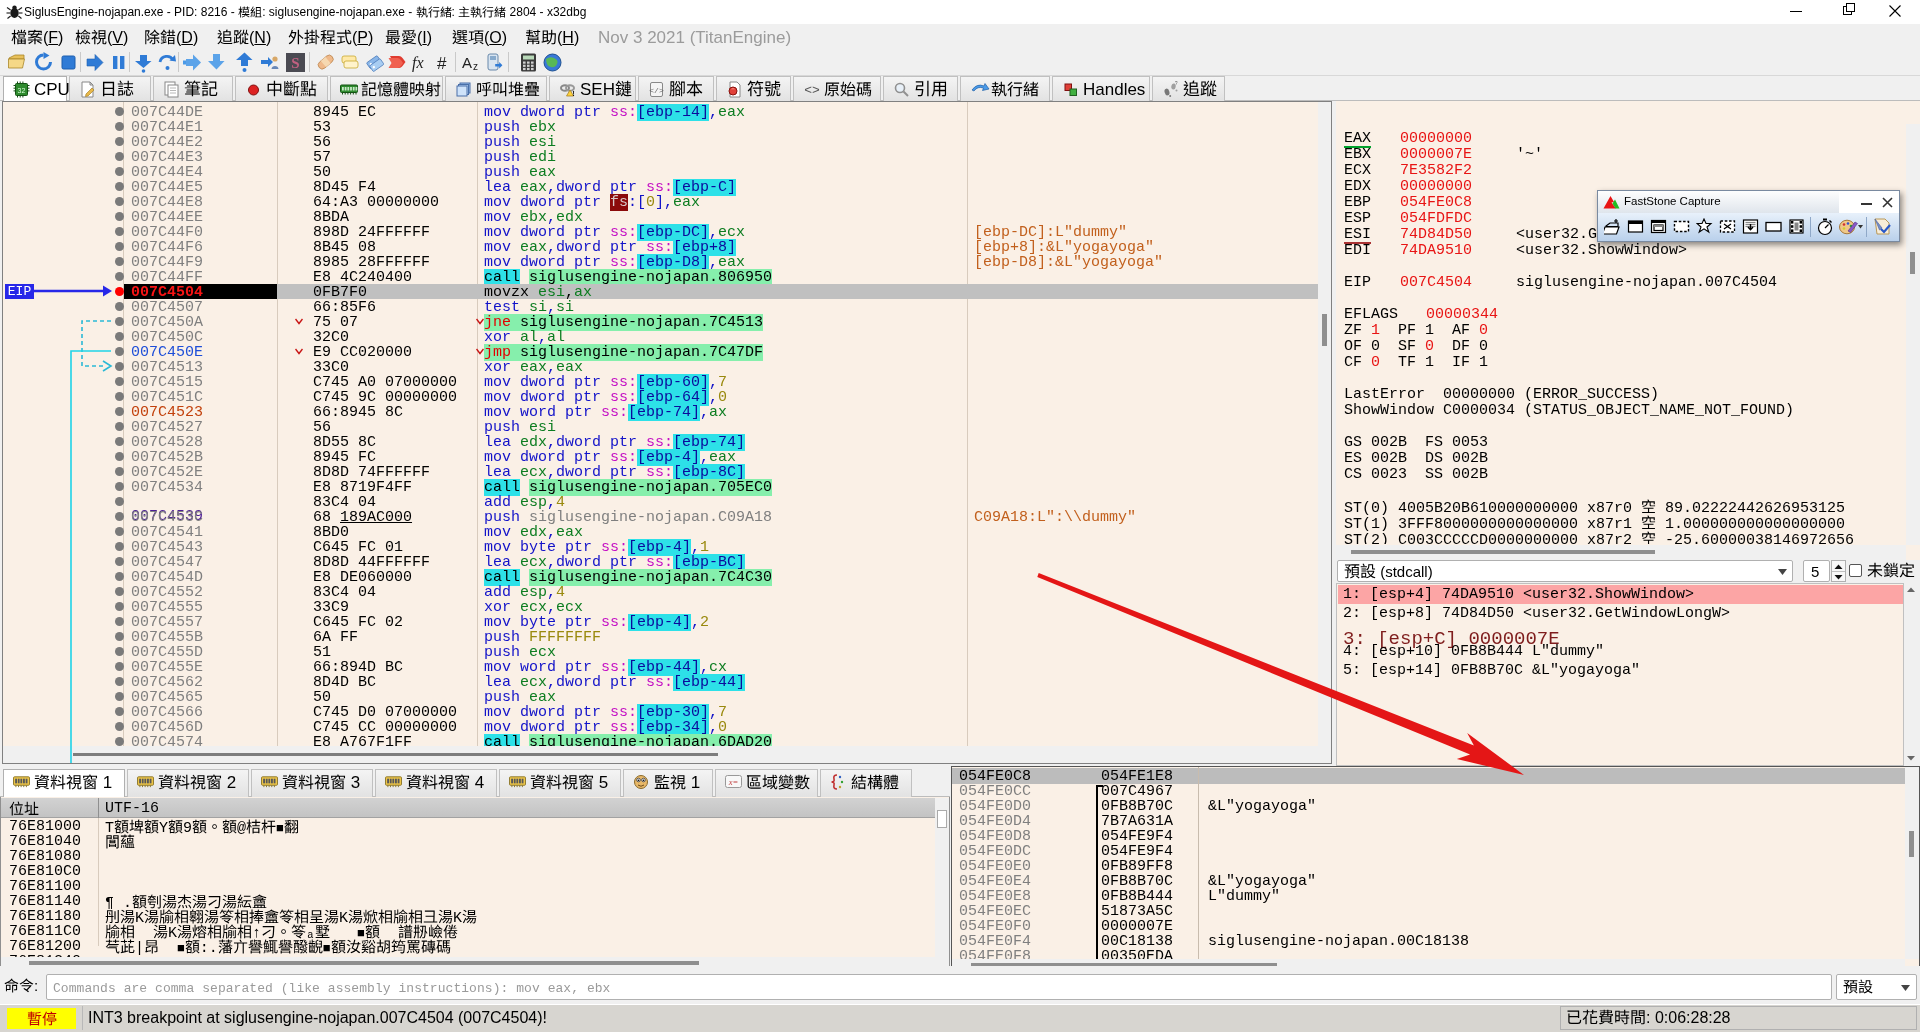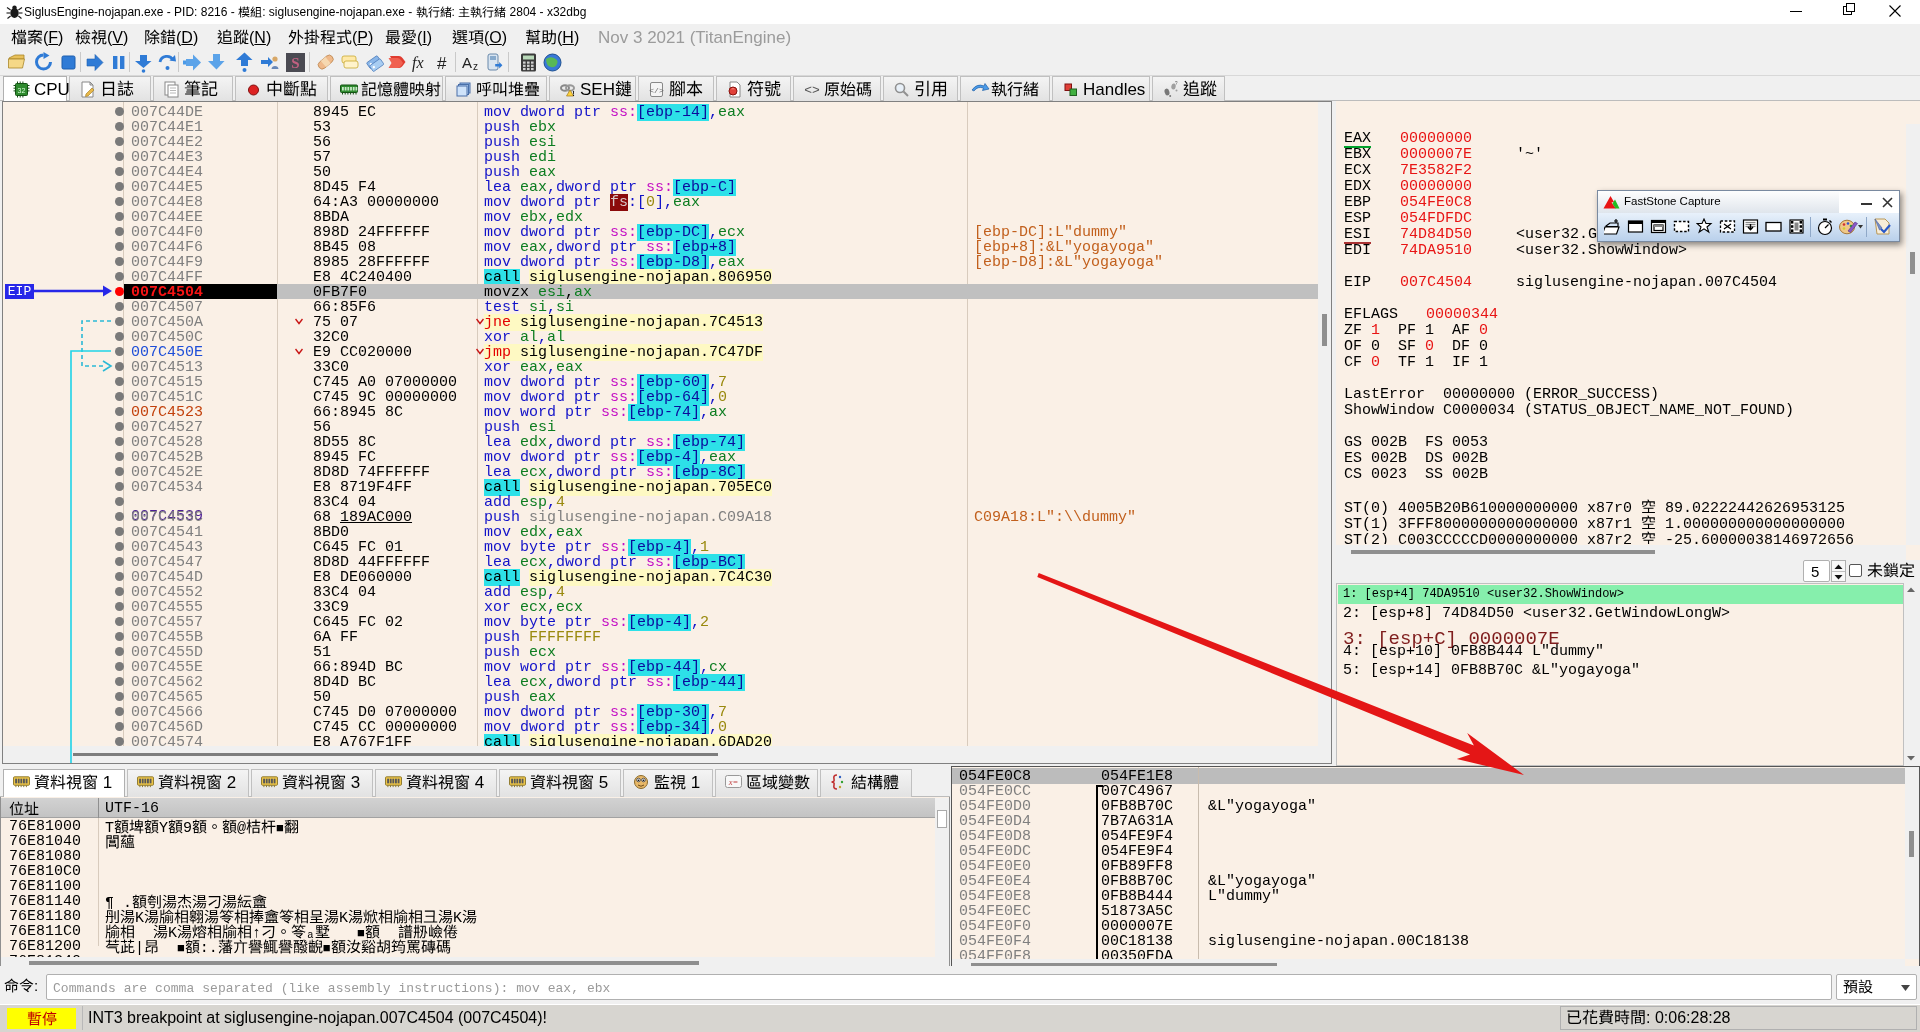--- a/index.html
+++ b/index.html
@@ -3,21 +3,21 @@
 <style>
 *{margin:0;padding:0;box-sizing:border-box}
 html,body{width:1920px;height:1032px;overflow:hidden;background:#F0F0F0;
  font-family:"Liberation Sans",sans-serif;-webkit-font-smoothing:antialiased}
 .abs{position:absolute}
 svg.k{display:inline-block;width:1em;height:1em;vertical-align:-0.145em;fill:currentColor}
 .mono{font-family:"Liberation Mono",monospace}
 .row{position:absolute;white-space:pre;font-family:"Liberation Mono",monospace;font-size:15px;line-height:15px;height:15px}
 .b{color:#1212c9}.g{color:#0d7d21}.m{color:#c410c4}.o{color:#99890d}.gy{color:#7f7f7f}
 .h{background:#2de1e8;color:#0b0b9c}.fs{background:#8b0a0a;color:#d8c9c9}
-.cb{background:#2de1e8;color:#000}.yb{background:#fef9c3;color:#000}
+.cb{background:#2de1e8;color:#000}.yb{background:#86efac;color:#000}
 .red{color:#e40000}
 </style></head>
 <body>
 <div class="abs" style="left:0;top:0;width:1920px;height:24px;background:#fff">
     <svg class="abs" style="left:6px;top:4px" width="17" height="16" viewBox="0 0 17 16">
       <ellipse cx="8.5" cy="9" rx="4.2" ry="5" fill="#1a1a1a"></ellipse>
       <circle cx="8.5" cy="3.6" r="2.2" fill="#1a1a1a"></circle>
       <g stroke="#1a1a1a" stroke-width="1.1">
         <line x1="4.6" y1="6" x2="1" y2="3.5"></line>
         <line x1="12.4" y1="6" x2="16" y2="3.5"></line>
@@ -761,20 +761,30 @@
       </svg>
       <div class="abs" style="left:268px;top:4px;width:1px;height:20px;background:#8fa8c8"></div>
       <svg class="abs" style="left:274px;top:3px" width="20" height="21" viewBox="0 0 20 21">
         <path d="M3 3 h10 l4 4 v11 H5z" fill="#f8edd8" stroke="#b89858"></path>
         <path d="M3 3 l7 9 -2.5 2z" fill="#7890c8" stroke="#4860a0" stroke-width="0.6"></path>
         <path d="M9 13 l3 3 6-7" stroke="#2858c8" stroke-width="2.2" fill="none"></path>
       </svg>
     </div>
   </div>
 <div class="abs" style="left:1336px;top:560px;width:584px;height:206px;background:#f0f0f0">
+    <div class="abs" style="left:1px;top:0px;width:456px;height:22px;background:#fff;border:1px solid #b0b0b0;border-radius:2px">
+      <span class="abs" style="left:6px;top:2px;font-size:15px;color:#000"><svg class="k" style="width:16px;height:16px">
+          <use href="#u9810"></use>
+        </svg><svg class="k" style="width:16px;height:16px">
+          <use href="#u8A2D"></use>
+        </svg> (stdcall)</span>
+      <svg class="abs" style="left:440px;top:8px" width="10" height="7">
+        <path d="M0 0 h9 l-4.5 6z" fill="#444"></path>
+      </svg>
+    </div>
     <div class="abs" style="left:467px;top:0px;width:27px;height:22px;background:#fff;border:1px solid #b0b0b0;border-radius:2px">
       <span class="abs" style="left:7px;top:2px;font-size:15px;color:#000">5</span>
     </div>
     <div class="abs" style="left:495px;top:0px;width:15px;height:22px;background:#f8f8f8;border:1px solid #b0b0b0">
       <div class="abs" style="left:0;top:10px;width:13px;height:1px;background:#c0c0c0"></div>
       <svg class="abs" style="left:2px;top:3px" width="9" height="6">
         <path d="M0.5 5 h8 l-4-4.5z" fill="#111"></path>
       </svg>
       <svg class="abs" style="left:2px;top:13px" width="9" height="6">
         <path d="M0.5 1 h8 l-4 4.5z" fill="#111"></path>
@@ -782,21 +792,21 @@
     </div>
     <div class="abs" style="left:513px;top:4px;width:13px;height:13px;background:#fff;border:1.5px solid #555;border-radius:2px"></div>
     <div class="abs" style="left:531px;top:2px;font-size:16px;color:#000"><svg class="k" style="width:16px;height:16px">
         <use href="#u672A"></use>
       </svg><svg class="k" style="width:16px;height:16px">
         <use href="#u9396"></use>
       </svg><svg class="k" style="width:16px;height:16px">
         <use href="#u5B9A"></use>
       </svg></div>
     <div class="abs" style="left:0px;top:23px;width:568px;height:183px;background:#faf0e6;border:1px solid #c0c0c0">
-      <div class="abs mono" style="left:1px;top:1px;width:565px;height:19px;background:#86efac;font-size:12px;line-height:19px;white-space:pre;color:#000"><span style="position:relative;left:5px">1: [esp+4] 74DA9510 &lt;user32.ShowWindow&gt;</span></div>
+      <div class="abs mono" style="left:1px;top:1px;width:565px;height:19px;background:#fca5a5;font-size:15px;line-height:19px;white-space:pre;color:#000"><span style="position:relative;left:5px">1: [esp+4] 74DA9510 &lt;user32.ShowWindow&gt;</span></div>
       <div class="abs mono" style="left:1px;top:20px;width:565px;height:19px;font-size:15px;line-height:19px;white-space:pre;color:#000"><span style="position:relative;left:5px">2: [esp+8] 74D84D50 &lt;user32.GetWindowLongW&gt;</span></div>
       <div class="abs mono" style="left:1px;top:46px;width:565px;height:19px;font-size:19px;line-height:19px;white-space:pre;color:#7f1d1d"><span style="position:relative;left:5px">3: [esp+C] 0000007E</span></div>
       <div class="abs mono" style="left:1px;top:58px;width:565px;height:19px;font-size:15px;line-height:19px;white-space:pre;color:#000"><span style="position:relative;left:5px">4: [esp+10] 0FB8B444 L"dummy"</span></div>
       <div class="abs mono" style="left:1px;top:77px;width:565px;height:19px;font-size:15px;line-height:19px;white-space:pre;color:#000"><span style="position:relative;left:5px">5: [esp+14] 0FB8B70C &amp;L"yogayoga"</span></div>
     </div>
     <div class="abs" style="left:568px;top:23px;width:15px;height:183px;background:#f0f0f0">
       <svg class="abs" style="left:3px;top:4px" width="9" height="6">
         <path d="M0 5 h8 l-4-4.5z" fill="#666"></path>
       </svg>
       <svg class="abs" style="left:3px;top:172px" width="9" height="6">

